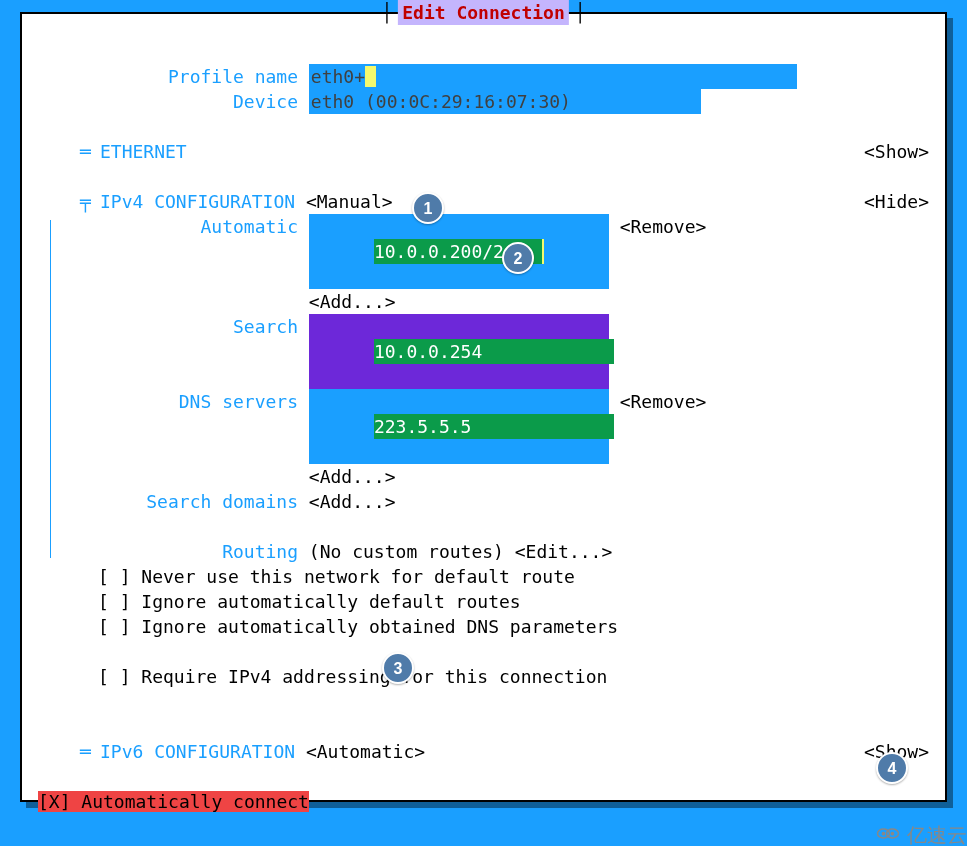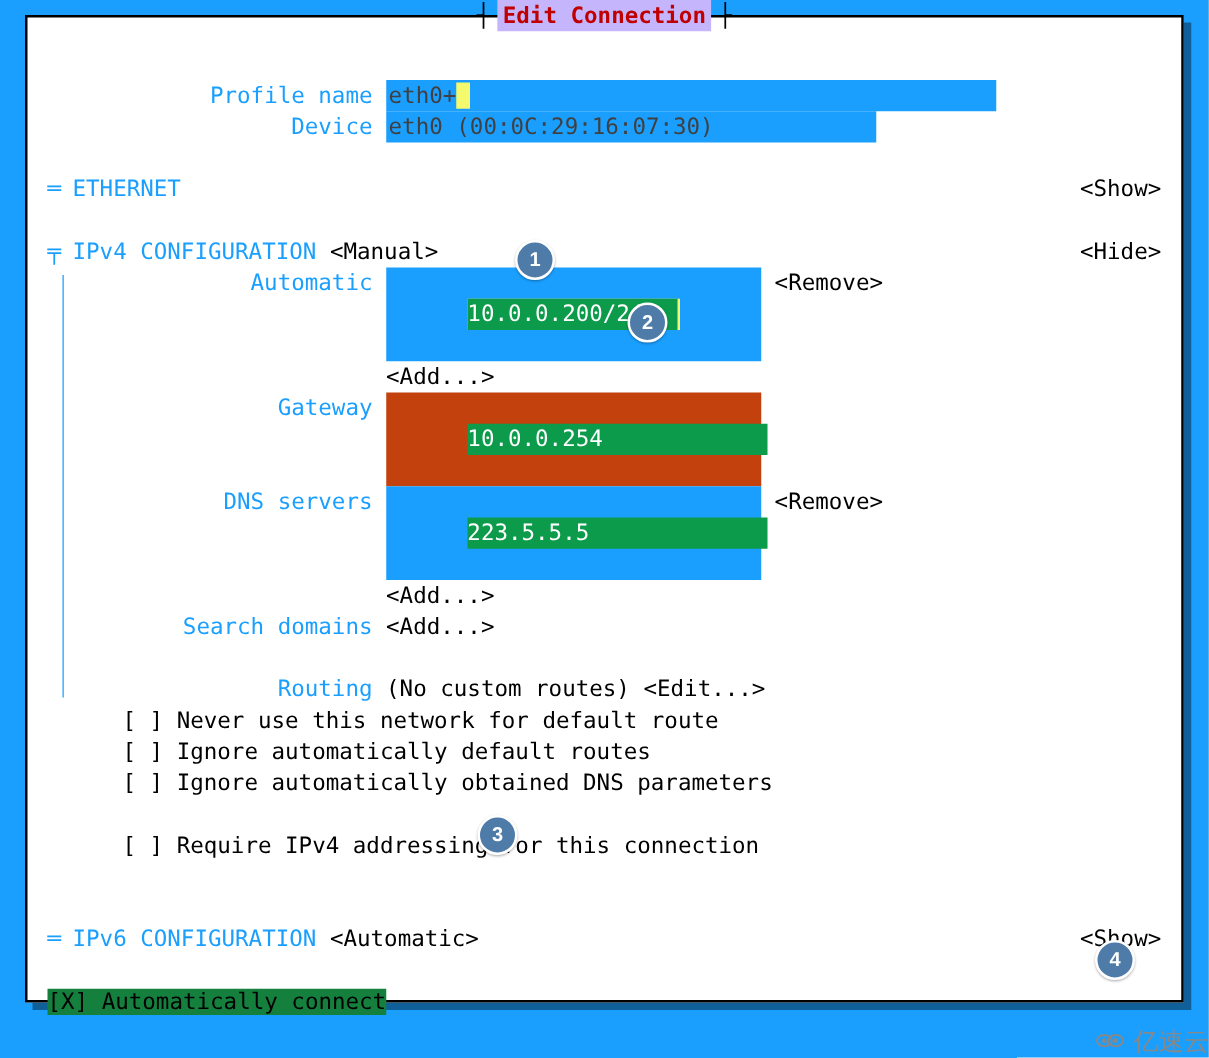--- a/index.html
+++ b/index.html
@@ -64,34 +64,34 @@
     box-sizing:border-box;
   }
   .hl-box {
     display:inline-block;
   }
   .green {
     background:#0b9b4a;
     color:#fff;
   }
   .yellow-bg { background:#f4f96e; }
-  .section-row { display:flex; justify-content:space-between; align-items:flex-end;}
+  .section-row { display:flex; justify-content:space-between; align-items:flex-end;margin-left:42px;}
   .section-label { color:#1a9fff; flex:0 0 auto; }
   .btn { color:#000; }
   .indent-labels .label{ width:260px; }
   .tree-vert {
     border-left:1px solid #1a9fff;
     position:absolute;
     left:28px;
     top:206px;
     height:338px;
   }
   .cb { white-space:pre; }
   .cb-ind { padding-left:60px; }
-  .hl-text { background:#15803d; }
+  .hl-text { background:#ef4444; }
   .callout {
     position:absolute;
     width:28px;height:28px;border-radius:50%;
     background:#4f7ba9;color:#fff;border:2px solid #fff;
     display:flex;align-items:center;justify-content:center;
     font-weight:bold;font-size:16px;
     font-family: Arial, sans-serif;
     box-shadow:0 1px 2px rgba(0,0,0,0.3);
   }
   .watermark {
@@ -158,23 +158,23 @@
     </span>
     <span> </span><span class="btn">&lt;Remove&gt;</span>
   </div>
 
   <div class="row indent-labels">
     <span class="label"></span><span>&nbsp;</span>
     <span class="btn">&lt;Add...&gt;</span>
   </div>
 
   <div class="row indent-labels">
-    <span class="label">Gateway</span>
-    <span>&nbsp;</span>
-    <span class="hl-box" style="width:300px;background:#c2410c;">
+    <span class="label">Search</span>
+    <span>&nbsp;</span>
+    <span class="hl-box" style="width:300px;background:#6d28d9;">
       <span class="green" style="display:inline-block;width:240px;">10.0.0.254</span>
     </span>
   </div>
 
   <div class="row indent-labels">
     <span class="label">DNS servers</span>
     <span>&nbsp;</span>
     <span class="hl-box" style="width:300px;background:#1a9fff;">
       <span class="green" style="display:inline-block;width:240px;">223.5.5.5</span>
     </span>

